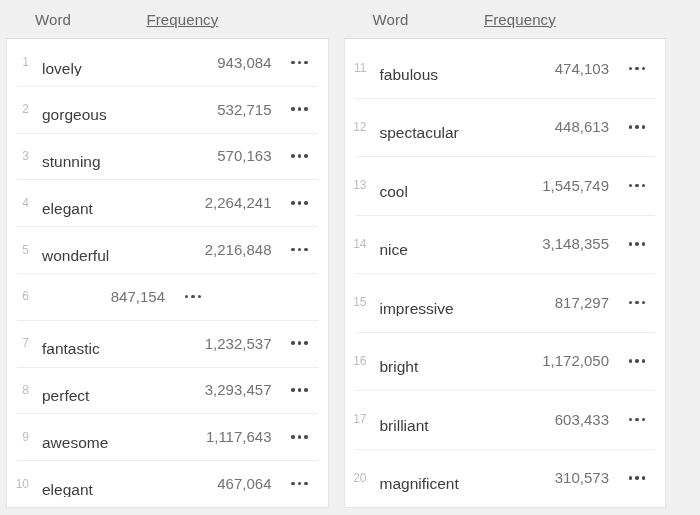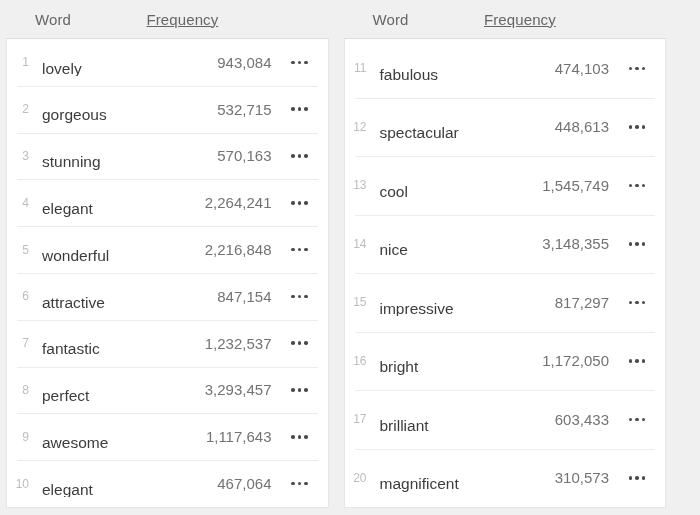--- a/index.html
+++ b/index.html
@@ -212,21 +212,20 @@
           <div class="actions">
             <span class="dots">
               <i></i>
               <i></i>
               <i></i>
             </span>
           </div>
         </div>
         <div class="row">
           <div class="rank">6</div>
-          <div class="word">attractive</div>
           <div class="freq">847,154</div>
           <div class="actions">
             <span class="dots">
               <i></i>
               <i></i>
               <i></i>
             </span>
           </div>
         </div>
         <div class="row">

